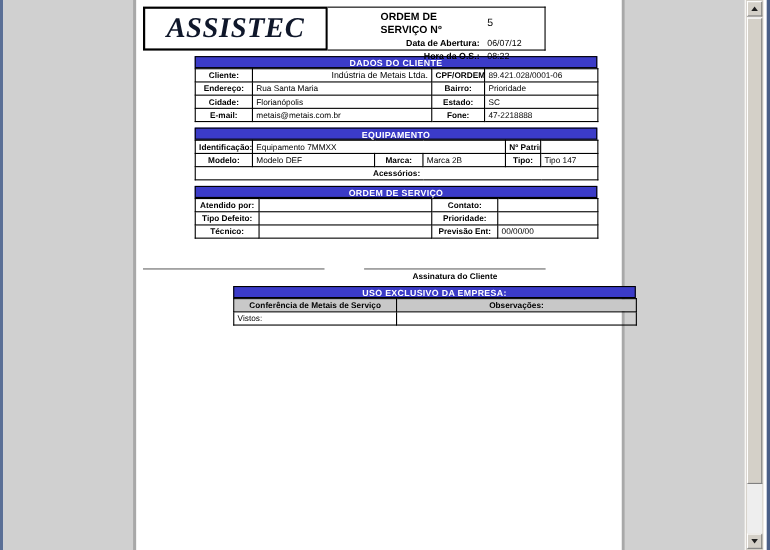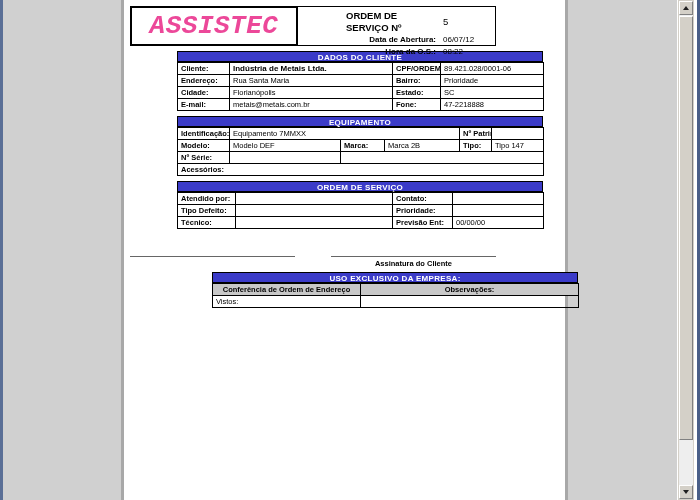--- a/index.html
+++ b/index.html
@@ -124,25 +124,25 @@
     width: 168px;
     height: 40px;
     border: 2px solid #000000;
     box-sizing: border-box;
     display: flex;
     align-items: center;
     justify-content: center;
     background: #ffffff;
   }
   .logo-text {
-    font-family: Liberation Mono, monospace;
+    font-family: Liberation Serif, serif;
     font-weight: bold;
     font-style: italic;
     font-size: 26px;
-    color: #ec4899;
+    color: #0f172a;
     letter-spacing: 0.5px;
   }
   .header-info {
     flex: 1;
     height: 40px;
     border: 1px solid #000000;
     border-left: none;
     box-sizing: border-box;
     padding: 3px 6px 0 0;
     background: #ffffff;
@@ -196,25 +196,26 @@
     font-size: 7.5px;
     height: 11px;
     padding: 0 3px;
     color: #000000;
     overflow: hidden;
     white-space: nowrap;
     vertical-align: middle;
   }
   td.lbl {
     font-weight: bold;
+    text-align: center;
   }
   td.val {
     font-weight: normal;
   }
-  td.val.strong { font-weight: bold; font-size: 8px; }
+  td.val.strong { font-weight: normal; font-size: 8px; text-align: right; }
   td.noborder { border: none; }
   td.nb-left { border-left: none; }
 
   
   .sig-wrap {
     margin-top: 14px;
     width: 366px;
     display: flex;
     justify-content: space-between;
   }
@@ -337,25 +338,20 @@
             </tr>
             <tr>
               <td class="lbl">Modelo:</td>
               <td class="val">Modelo DEF</td>
               <td class="lbl">Marca:</td>
               <td class="val">Marca 2B</td>
               <td class="lbl">Tipo:</td>
               <td class="val">Tipo 147</td>
             </tr>
             <tr>
-              <td class="lbl">Nº Série:</td>
-              <td class="val"></td>
-              <td class="val noborder" colspan="4"></td>
-            </tr>
-            <tr>
               <td class="lbl" colspan="6">Acessórios:</td>
             </tr>
           </tbody>
         </table>
       </div>
 
       <div class="section">
         <div class="band">ORDEM DE SERVIÇO</div>
         <table class="grid">
           <colgroup>
@@ -400,21 +396,21 @@
 
       <div class="section tight">
         <div class="band">USO EXCLUSIVO DA EMPRESA:</div>
         <table class="grid">
           <colgroup>
             <col style="width:148px">
               <col style="width:218px">
           </colgroup>
           <tbody>
             <tr class="sub-head">
-              <td>Conferência de Ordem de Endereço</td>
+              <td>Conferência de Metais de Serviço</td>
               <td>Observações:</td>
             </tr>
             <tr>
               <td class="tallbox">Vistos:</td>
               <td class="tallbox"></td>
             </tr>
           </tbody>
         </table>
       </div>
 

